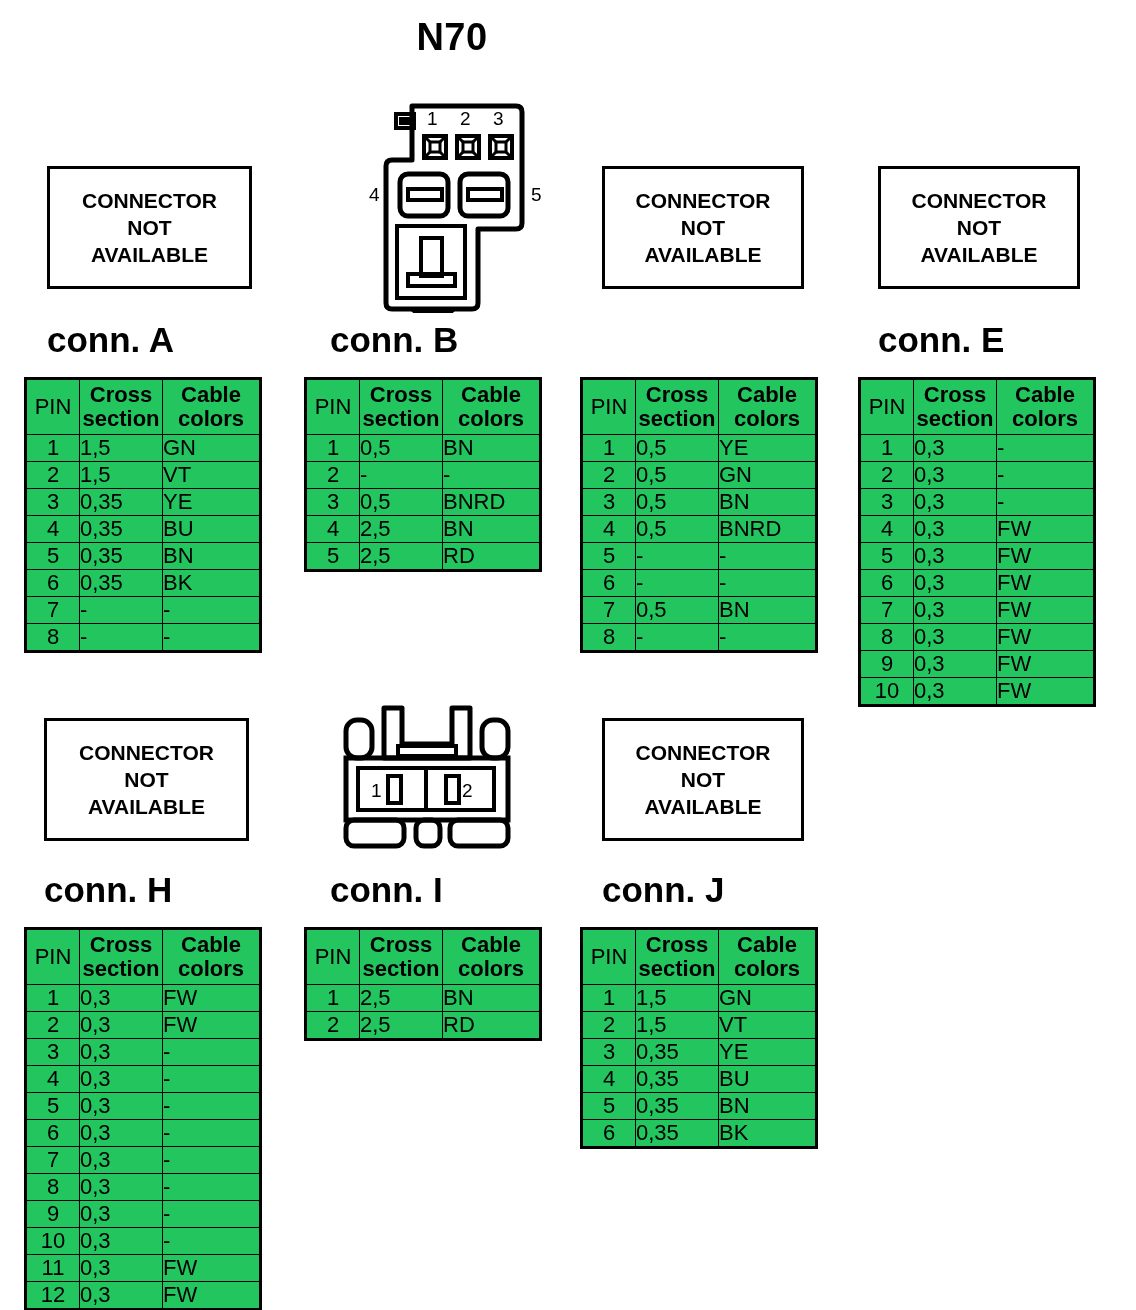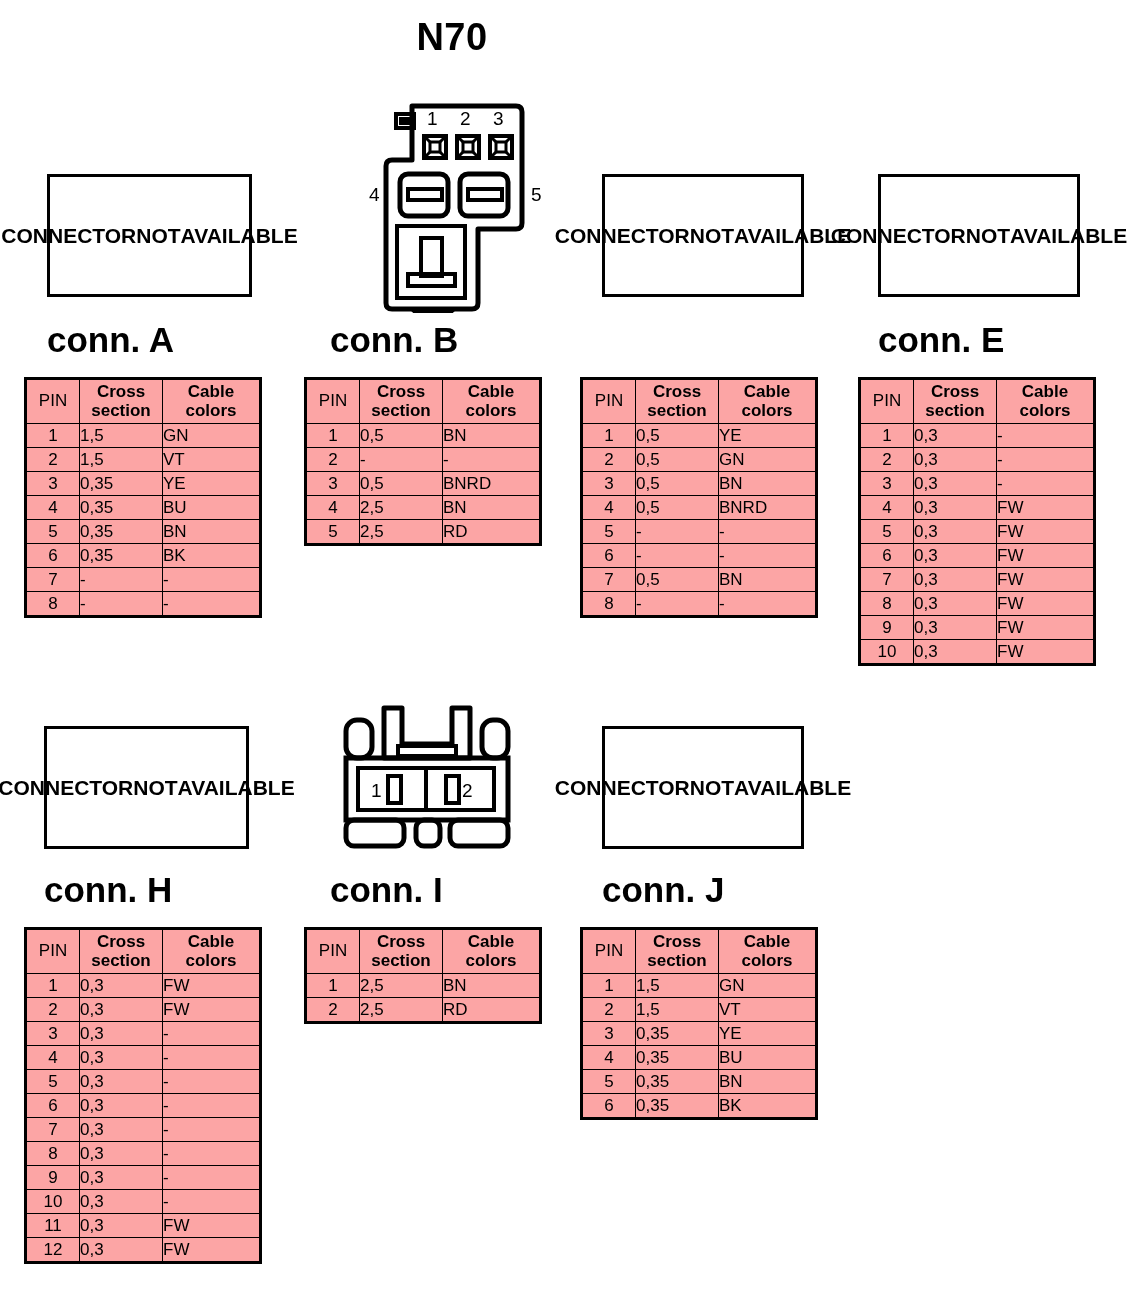--- a/index.html
+++ b/index.html
@@ -12,37 +12,37 @@
 
   
   .title{
     position:absolute;top:16px;left:0;width:904px;
     text-align:center;font-size:38px;font-weight:bold;letter-spacing:0.5px;
   }
 
   
   .cna-box{
     position:absolute;border:3px solid #000;background:#fff;
-    box-sizing:border-box;display:flex;flex-direction:row;
+    box-sizing:border-box;display:flex;flex-direction:column;
     align-items:center;justify-content:center;
-    font-size:21px;font-weight:bold;line-height:1.30;margin-top:8px;
+    font-size:21px;font-weight:bold;line-height:1.30;
   }
   .cna-box span{display:block;}
 
   
   .conn-label{
     position:absolute;text-align:left;
     font-size:35px;font-weight:bold;white-space:nowrap;
   }
 
   
   .pin-table{
     position:absolute;border-collapse:collapse;
-    border:3px solid #000;background:#fca5a5;
-    font-size:17px;
+    border:3px solid #000;background:#22c55e;
+    font-size:22px;
     padding-left:20px;
   }
   .pin-table td,.pin-table th{
     border:1.5px solid #000;padding:0;margin:0;
     font-weight:normal;height:23px;vertical-align:middle;
   }
   .col-pin{width:48px;text-align:center;}
   .col-cs{width:78px;text-align:left;padding-left:5px;}
   .col-cc{width:92px;text-align:left;padding-left:5px;}
   .pin-table thead td{

